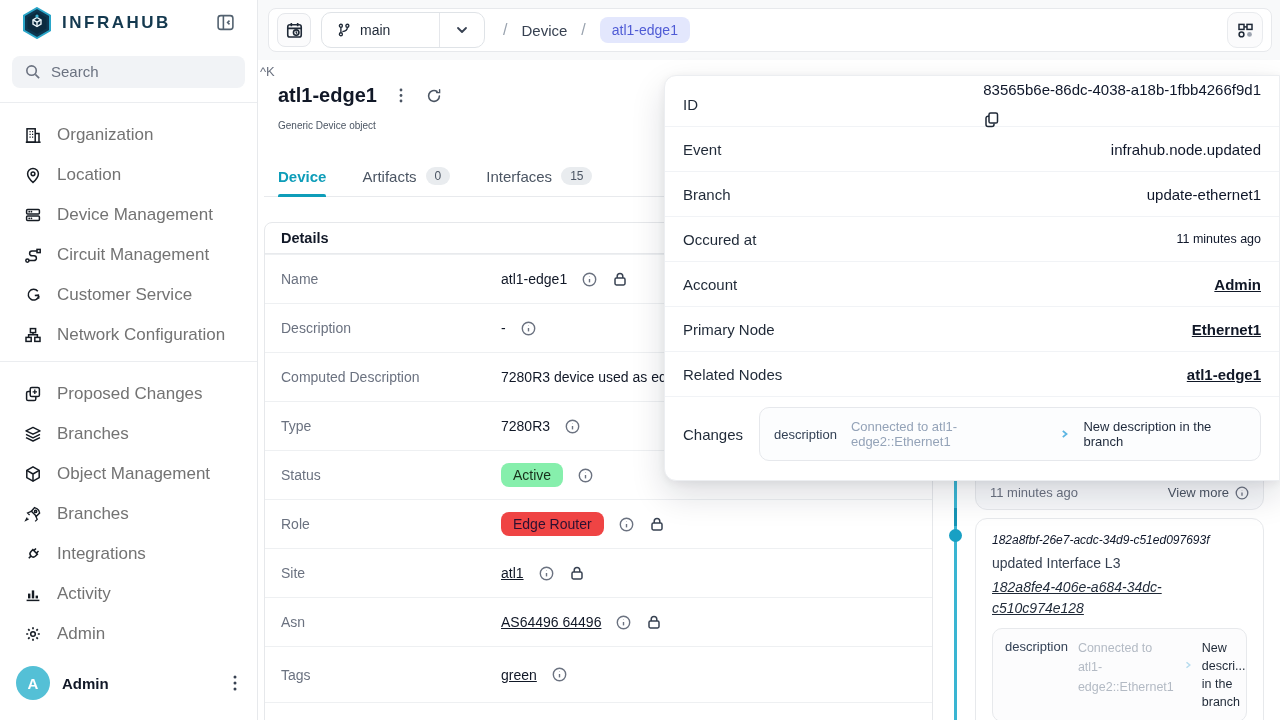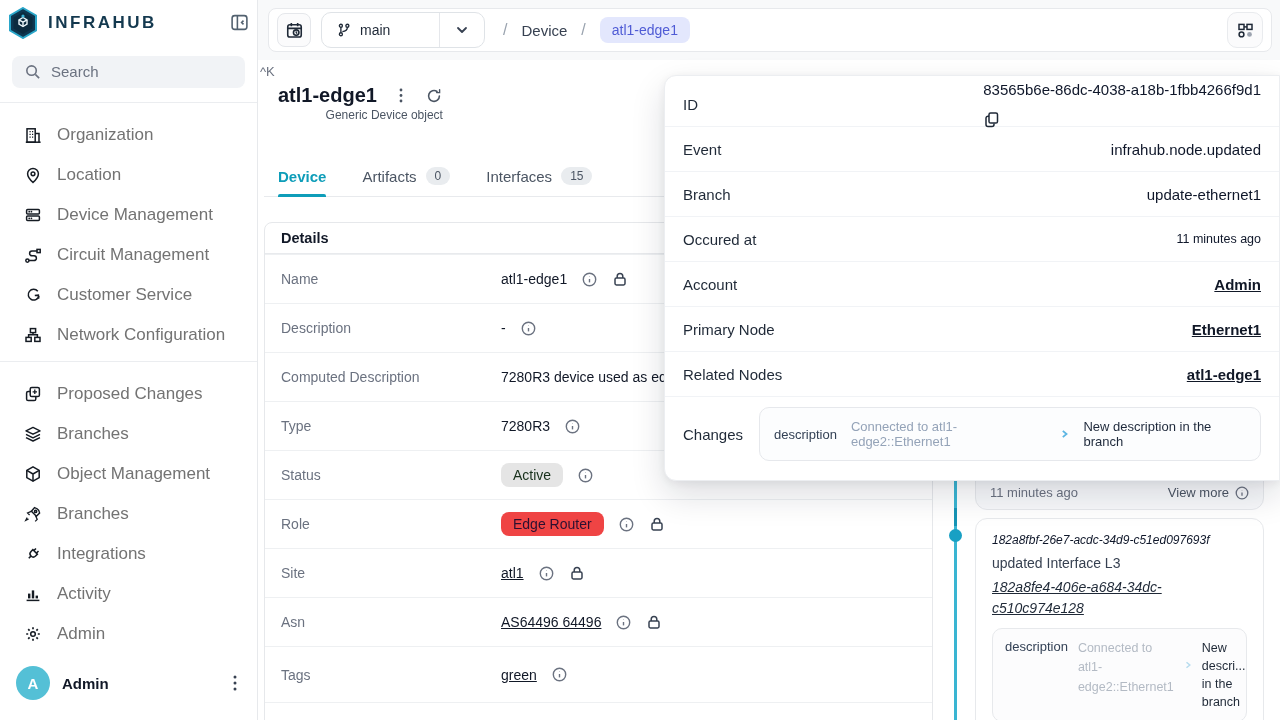--- a/index.html
+++ b/index.html
@@ -4,21 +4,21 @@
 <style>
   * { box-sizing: border-box; margin: 0; padding: 0; }
   html,body { width:1280px; height:720px; overflow:hidden; }
   body { font-family:"Liberation Sans", sans-serif; background:#fafbfc; position:relative; color:#111827; }
   svg { display:block; }
   .ic { flex:none; }
 
   
   .sidebar { position:absolute; left:0; top:0; bottom:0; width:258px; background:#fff;
              border-right:1px solid #e7e9ec; display:flex; flex-direction:column; z-index:40; }
-  .logo-row { height:56px; display:flex; align-items:center; justify-content:space-between; padding:0 8px; }
+  .logo-row { height:56px; display:flex; align-items:center; justify-content:space-between; padding:0 22px; }
   .logo-left { display:flex; align-items:center; gap:10px; }
   .brand { font-size:17px; font-weight:800; letter-spacing:2.5px; color:#14394f; }
   .collapse-btn { color:#52616f; cursor:pointer; }
   .search-box { margin:10px 12px 14px; height:40px; background:#f1f3f6; border-radius:8px;
                 display:flex; align-items:center; padding:0 12px; gap:10px; color:#6b7280; }
   .search-box input { border:none; background:transparent; outline:none; flex:1; font-size:15px;
                       font-family:"Liberation Sans",sans-serif; color:#7f1d1d; }
   .search-box input::placeholder { color:#6b7280; }
   .kbd { font-size:13px; color:#6b7280; }
   .side-div { border-top:1px solid #ebedf0; }
@@ -51,39 +51,39 @@
   .crumb-pill { background:#e3e7fd; color:#4f5bd5; font-size:14px; padding:5px 12px; border-radius:8px; cursor:pointer; }
   .schema-btn { margin-left:auto; width:36px; height:36px; border:1px solid #e9ebee; border-radius:10px;
                 background:#fbfbfc; display:flex; align-items:center; justify-content:center; cursor:pointer; color:#1f2937; }
 
   
   .main-bg { position:absolute; left:258px; right:0; top:60px; bottom:0; background:#fff; }
   .page-header { position:absolute; left:278px; top:84px; z-index:5; }
   .title-row { display:flex; align-items:center; gap:22px; }
   .page-title { font-size:20px; font-weight:700; color:#111827; }
   .title-ic { color:#4b5563; cursor:pointer; }
-  .page-sub { margin-top:1px; font-size:12px; color:#4b5563;text-align:right; }
+  .page-sub { margin-top:13px; font-size:10px; color:#4b5563; }
   .tabs { position:absolute; left:264px; top:166px; width:669px; height:31px; display:flex; gap:36px;
           padding-left:14px; border-bottom:1px solid #e8eaed; z-index:4; }
   .tab { display:flex; align-items:center; gap:9px; font-size:15px; color:#4b5563; cursor:pointer; padding-bottom:10px; position:relative; }
   .tab.active { color:#0e9db9; font-weight:600; }
   .tab.active::after { content:""; position:absolute; left:0; right:0; bottom:-1px; height:3px;
                        background:#0e9db9; border-radius:2px 2px 0 0; }
   .count-badge { background:#e9ecef; color:#4b5563; font-size:12px; border-radius:999px; padding:2px 9px; font-weight:400; }
 
   
   .details-card { position:absolute; left:264px; top:222px; width:669px; height:520px; background:#fff;
                   border:1px solid #e6e8eb; border-radius:8px 8px 0 0; z-index:3; overflow:hidden; }
   .details-head { padding:7px 16px; font-size:14.5px; font-weight:700; color:#111827; border-bottom:1px solid #e8eaed; }
   .drow { display:flex; align-items:center; height:49px; padding:0 16px; border-top:1px solid #eef0f2; }
   .drow:first-of-type { border-top:none; }
   .dlbl { width:220px; flex:none; font-size:14px; color:#6b7280; }
   .dval { display:flex; align-items:center; gap:15px; font-size:14px; color:#111827; }
   .badge { padding:4px 12px; border-radius:8px; font-size:14px; color:#17301b; cursor:default; }
-  .badge.green { background:#e5e5e5; }
+  .badge.green { background:#86efac; }
   .badge.purple { background:#ef4444; color:#2c1030; }
   .lnk { text-decoration:underline; font-weight:500; color:#111827; cursor:pointer; }
   .i-ic { color:#6b7280; cursor:pointer; }
   .l-ic { color:#374151; }
   .drow.tall { height:56px; }
 
   
   .tl-line { position:absolute; left:954px; top:470px; bottom:0; width:3px; background:#3ab5d2; z-index:1; }
   .tl-tick { position:absolute; left:954px; top:508px; height:18px; width:3px; background:#1694b5; z-index:2; }
   .tl-dot { position:absolute; left:949px; top:529px; width:13px; height:13px; border-radius:50%; background:#18a0c4; z-index:6; }

